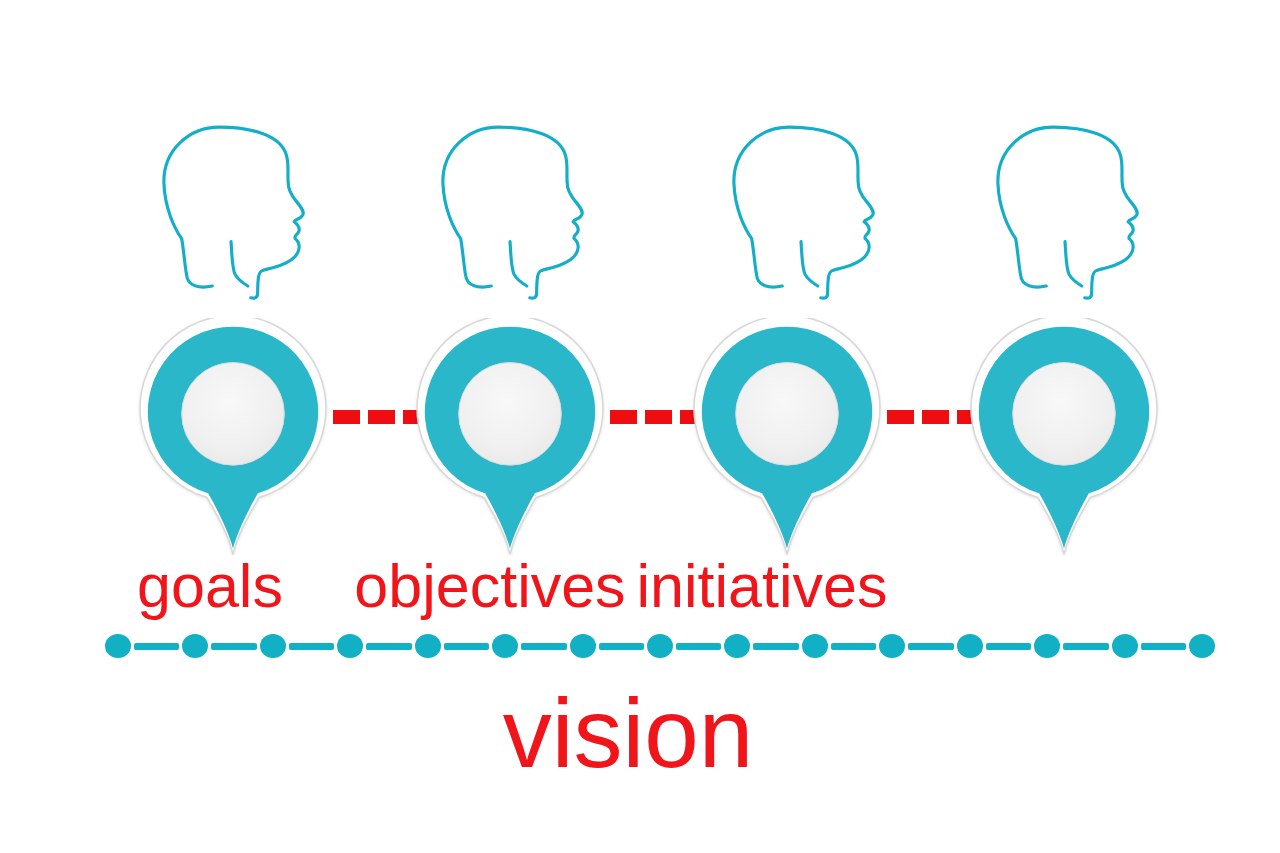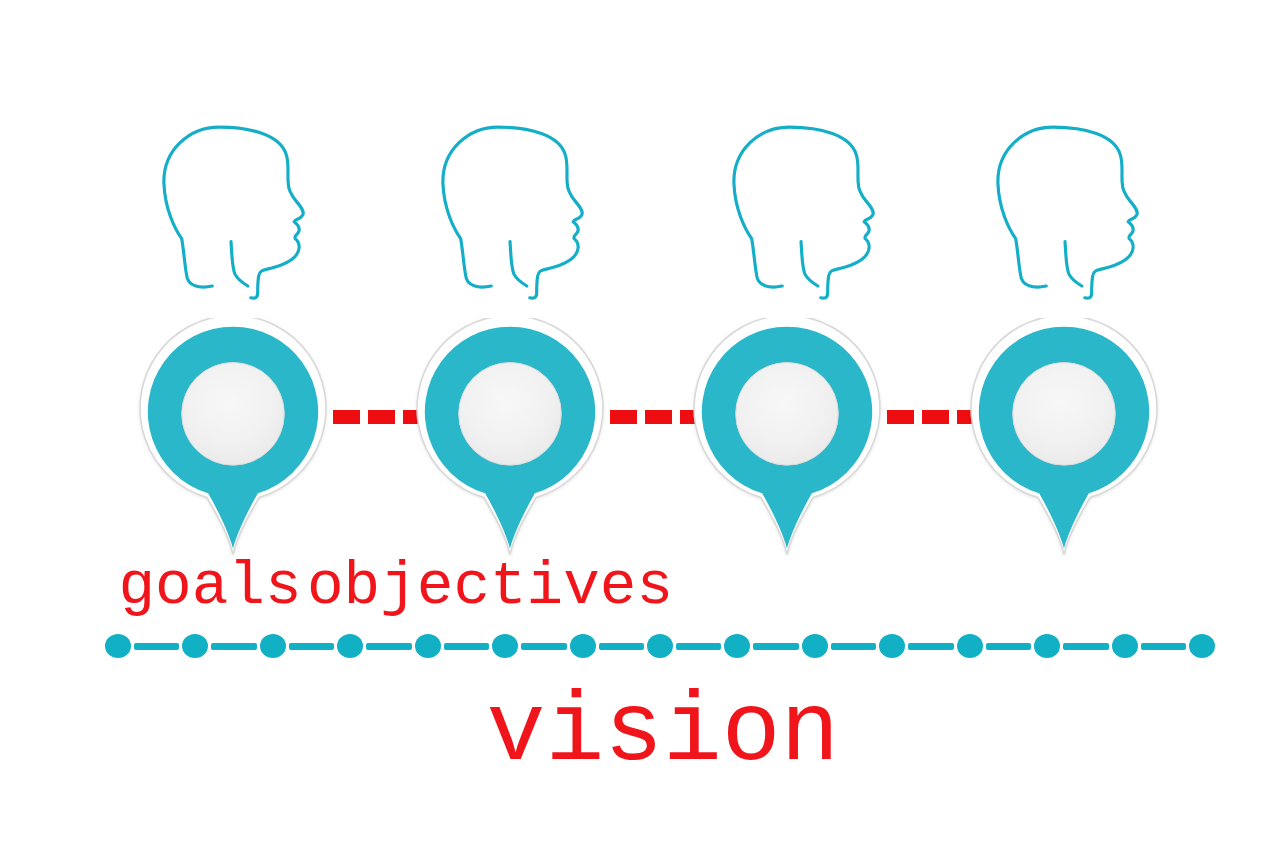--- a/index.html
+++ b/index.html
@@ -1,21 +1,21 @@
 <!DOCTYPE html>
 <html style="--teal-stroke: #14aec8; --teal-fill: #29b7c9; --teal-dot: #12b0c4; --red-dash: #ee0d10; --red-text: #f0151b; --ring-edge: #d8d8d8;"><head>
 <meta charset="utf-8">
 <style>
   html,body{margin:0;padding:0;background:#ffffff;}
   .stage{
     position:relative;
     width:1280px;height:853px;
     background:#ffffff;
     overflow:hidden;
-    font-family:Liberation Mono, monospace;
+    font-family:Liberation Sans, sans-serif;
   }
   
   .head{position:absolute;top:120px;width:150px;height:182px;}
   .head path{
     fill:none;
     stroke:var(--teal-stroke,#14aec8);
     stroke-width:3.2;
     stroke-linecap:round;
     stroke-linejoin:round;
   }
@@ -59,21 +59,20 @@
     position:absolute;height:7px;top:643px;border-radius:2px;
     background:var(--teal-dot,#12b0c4);
   }
   
   .vision{
     position:absolute;left:628px;top:684px;
     transform:translateX(-50%);
     font-size:98px;line-height:1;
     color:var(--red-text,#f0151b);
     white-space:nowrap;
-    margin-left:35px;
   }
 </style>
 </head>
 <body>
 
 <div class="stage">
 
   <svg width="0" height="0" style="position:absolute">
     <defs>
       <radialGradient id="innerGrad" cx="46%" cy="38%" r="70%">
@@ -133,20 +132,21 @@
     <circle class="inner" cx="100" cy="99" r="53"></circle>
   </svg>
   <svg class="pin" viewBox="0 0 200 250" style="left:967px">
     <path class="ring" d="M 73.2,185.5 A 96,96 0 1 1 126.8,185.5 C 117,203 105.5,222 100.5,242.5 C 100.2,244.5 99.8,244.5 99.5,242.5 C 94.5,222 83,203 73.2,185.5 Z"></path>
     <path class="body" d="M 74.3,181.1 A 88,88 0 1 1 125.7,181.1 C 116,198 105,220 100,238 C 95,220 84,198 74.3,181.1 Z"></path>
     <circle class="inner" cx="100" cy="99" r="53"></circle>
   </svg>
 
   <div class="step-label" style="left:210px">goals</div>
   <div class="step-label" style="left:490px">objectives</div>
+  <div class="step-label" style="left:762px">initiatives</div>
 
   <div class="timeline" id="timeline">
       <div class="tl-seg" style="left: 134px; width: 45.4286px;"></div>
       <div class="tl-seg" style="left: 211.429px; width: 45.4286px;"></div>
       <div class="tl-seg" style="left: 288.857px; width: 45.4286px;"></div>
       <div class="tl-seg" style="left: 366.286px; width: 45.4286px;"></div>
       <div class="tl-seg" style="left: 443.714px; width: 45.4286px;"></div>
       <div class="tl-seg" style="left: 521.143px; width: 45.4286px;"></div>
       <div class="tl-seg" style="left: 598.571px; width: 45.4286px;"></div>
       <div class="tl-seg" style="left: 676px; width: 45.4286px;"></div>

